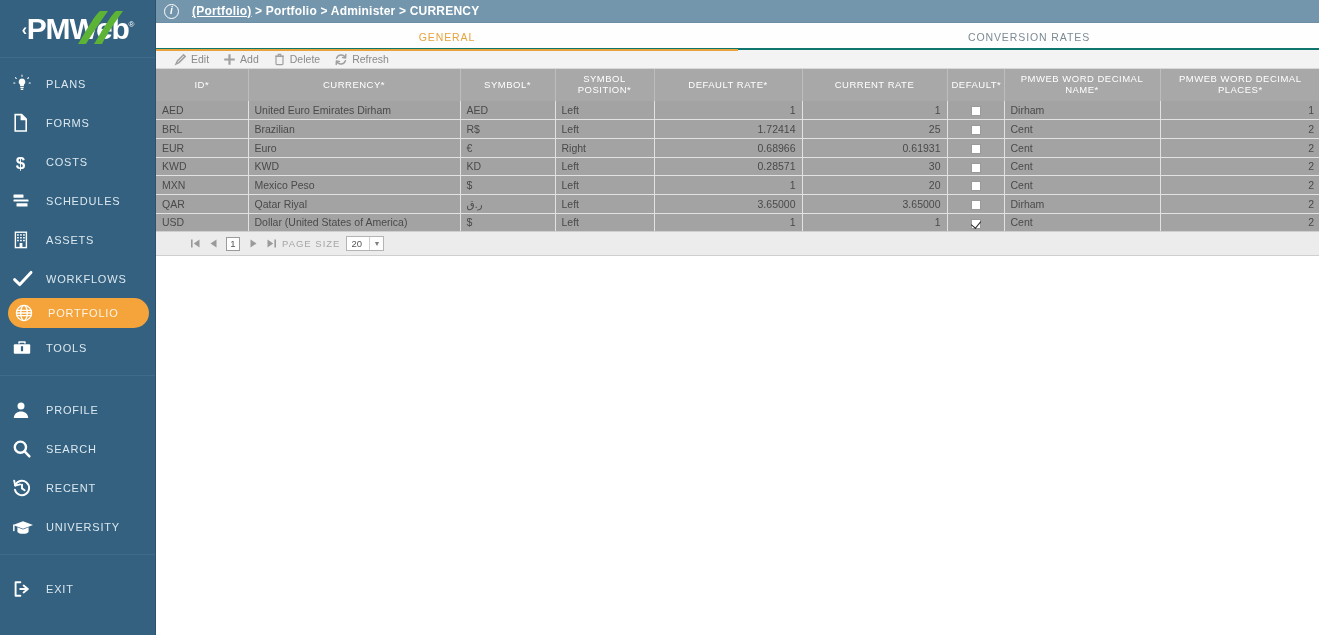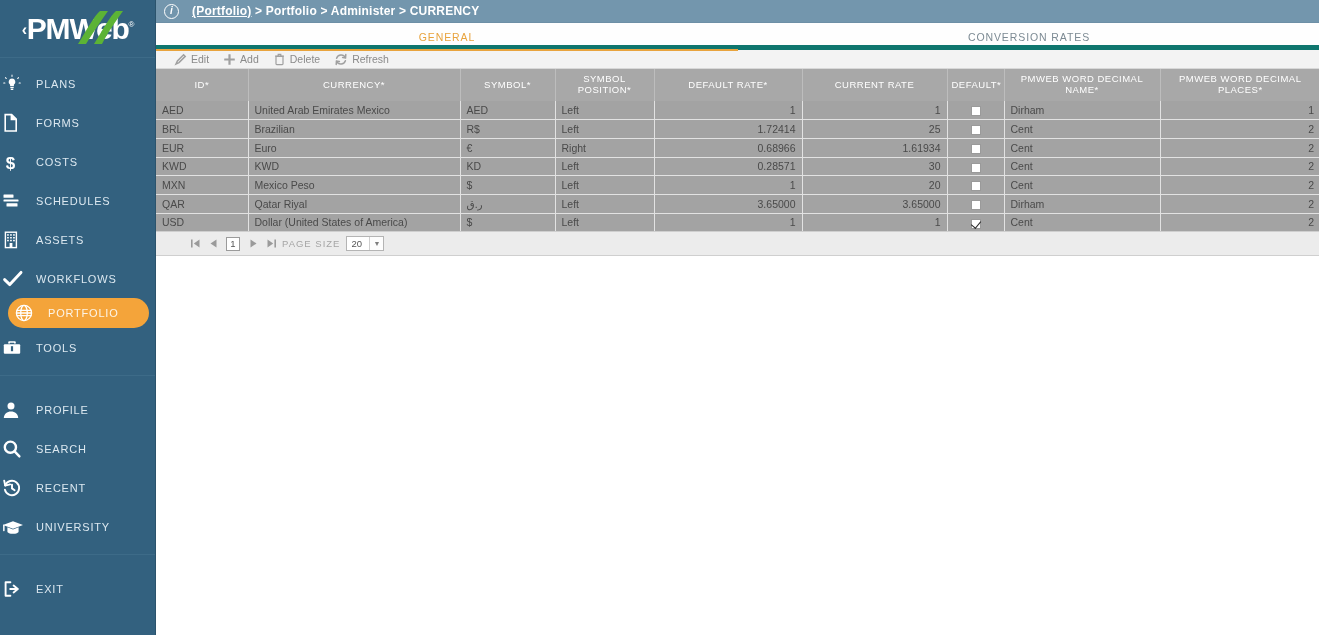--- a/index.html
+++ b/index.html
@@ -36,21 +36,21 @@
   .logo .reg { font-size: 8px; vertical-align: 12px; font-weight: normal; }
   .swoosh {
     position: absolute; left: 52px; top: -4px;
     width: 50px; height: 36px; pointer-events: none;
   }
   .nav-group { padding-top: 6px; }
   .nav-sep { height: 1px; background: #3d6b88; margin: 8px 0 8px 0; }
   .nav-item {
     height: 39px;
     display: flex; align-items: center;
-    padding-left: 2px;
+    padding-left: 12px;
     color: #dce8f0;
     font-size: 11px; letter-spacing: 0.8px;
     cursor: pointer;
     position: relative;
   }
   .nav-item .ico {
     width: 30px; height: 26px;
     display: flex; align-items: center; justify-content: flex-start;
     flex: 0 0 30px;
     color: #ffffff;
@@ -84,21 +84,21 @@
     font-size: 10px; font-weight: bold; font-style: italic;
     line-height: 1; flex: 0 0 15px;
   }
   .crumbs { margin-left: 13px; font-size: 12px; font-weight: bold; letter-spacing: 0.2px; }
   .crumbs .link { text-decoration: underline; }
 
   .tabsbar {
     height: 27px;
     background: #fefefe;
     display: flex;
-    border-bottom: 5px solid #0f766e;
+    border-bottom: 2px solid #0f766e;
     position: relative;
   }
   .tab {
     flex: 0 0 50%;
     display: flex; align-items: center; justify-content: center;
     font-size: 10.5px; letter-spacing: 0.9px;
     color: #7c8a93;
     cursor: pointer;
     position: relative;
     height: 27px;
@@ -456,21 +456,21 @@
               <th>DEFAULT RATE*</th>
               <th>CURRENT RATE</th>
               <th>DEFAULT*</th>
               <th>PMWEB WORD DECIMAL NAME*</th>
               <th>PMWEB WORD DECIMAL PLACES*</th>
             </tr>
           </thead>
         <tbody id="tbody">
             <tr>
               <td>AED</td>
-              <td>United Arab Emirates Mexico</td>
+              <td>United Euro Emirates Dirham</td>
               <td>AED</td>
               <td>Left</td>
               <td class="num">1</td>
               <td class="num">1</td>
               <td class="ctr"><span class="cbx"></span></td>
               <td>Dirham</td>
               <td class="num">1</td>
             </tr>
             <tr>
               <td>BRL</td>
@@ -482,21 +482,21 @@
               <td class="ctr"><span class="cbx"></span></td>
               <td>Cent</td>
               <td class="num">2</td>
             </tr>
             <tr>
               <td>EUR</td>
               <td>Euro</td>
               <td>€</td>
               <td>Right</td>
               <td class="num">0.68966</td>
-              <td class="num">1.61934</td>
+              <td class="num">0.61931</td>
               <td class="ctr"><span class="cbx"></span></td>
               <td>Cent</td>
               <td class="num">2</td>
             </tr>
             <tr>
               <td>KWD</td>
               <td>KWD</td>
               <td>KD</td>
               <td>Left</td>
               <td class="num">0.28571</td>

